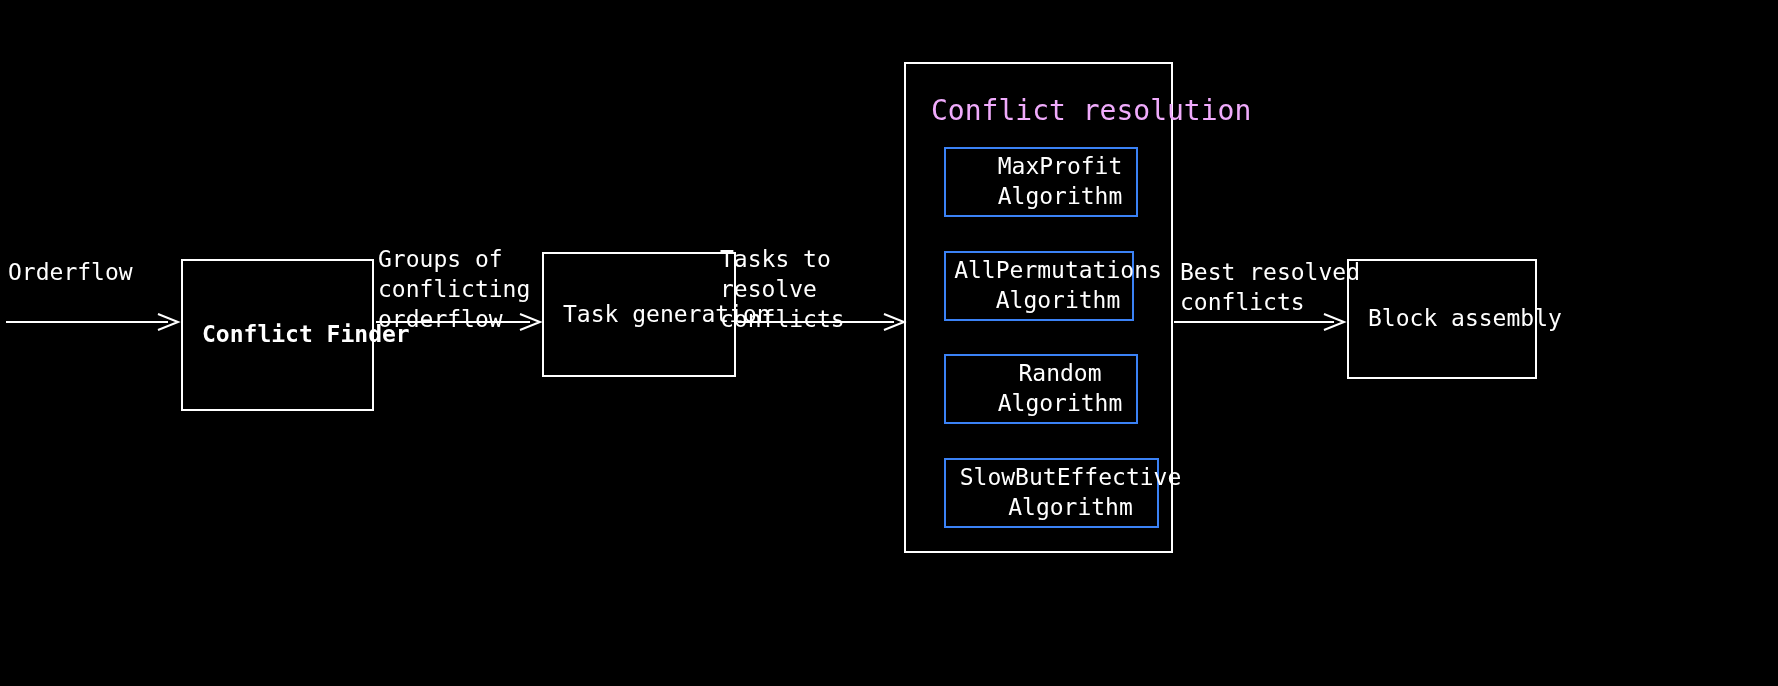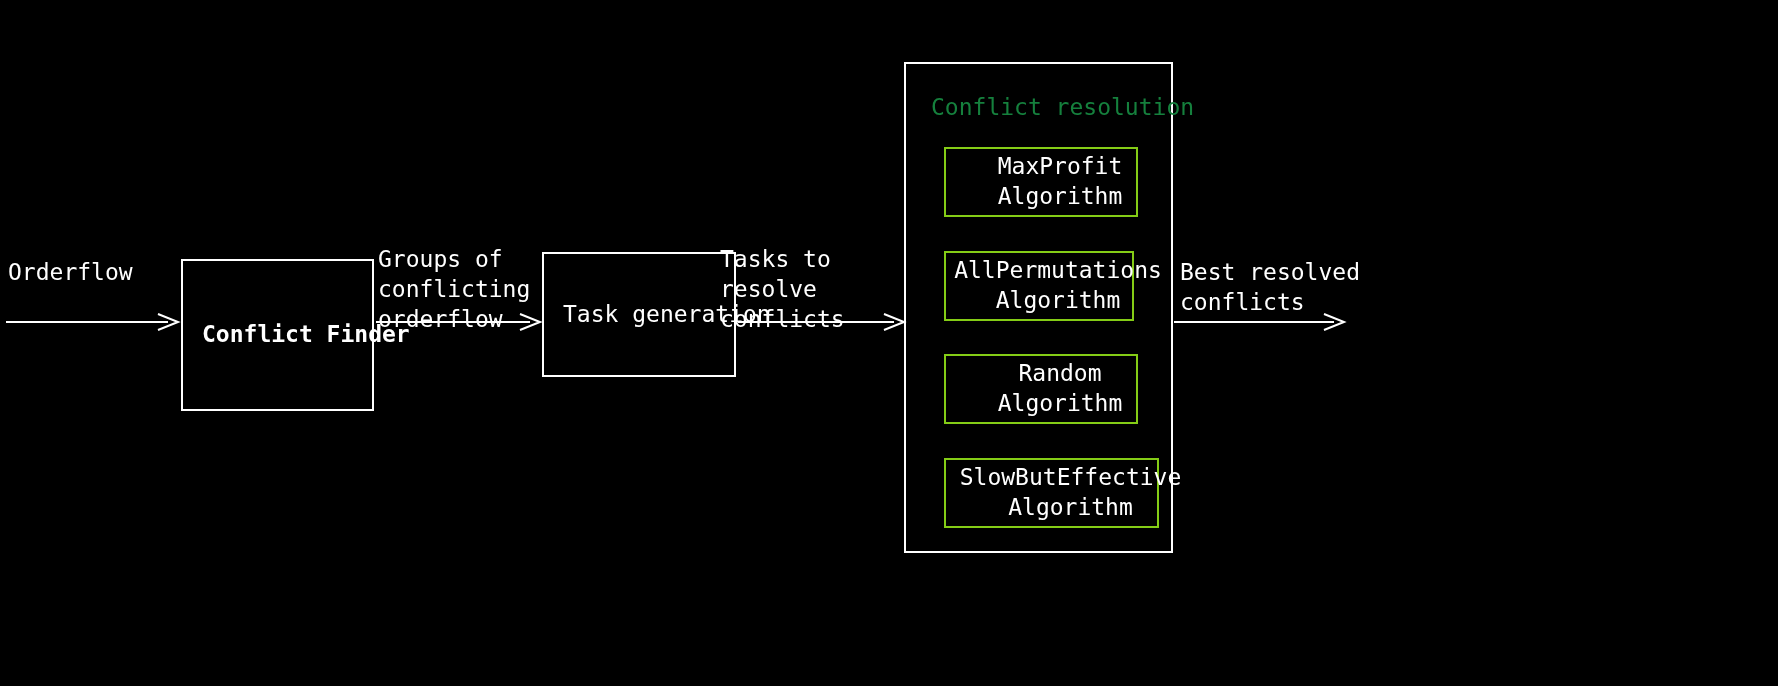--- a/index.html
+++ b/index.html
@@ -39,28 +39,28 @@
     padding-left: 19px;
   }
   
   .panel {
     position: absolute;
     border: 2px solid #ffffff;
     box-sizing: border-box;
   }
   .panel-title {
     position: absolute;
-    font-size: 23px;
+    font-size: 28px;
     white-space: pre;
-    color: #15803d;
+    color: #f0abfc;
   }
   
   .card {
     position: absolute;
-    border: 2px solid #84cc16;
+    border: 2px solid #3b82f6;
     box-sizing: border-box;
     display: flex;
     align-items: center;
     justify-content: center;
     text-align: center;
     padding-left: 38px;
   }
   .card .node-label {
     font-size: 23px;
     line-height: 1.30;
@@ -140,14 +140,17 @@
     </div>
   </div>
 
   <div class="edge-label" style="left:1180px; top:258px; width:166px;">Best resolved
 conflicts</div>
   <svg class="edge" style="left:1174px; top:311px;" width="174" height="22">
     <line x1="0" y1="11" x2="160" y2="11" stroke="#ffffff" stroke-width="2"></line>
     <polyline points="150,3 170,11 150,19" fill="none" stroke="#ffffff" stroke-width="2"></polyline>
   </svg>
 
+  <div class="node stage" style="left:1347px; top:259px; width:190px; height:120px;">
+    <span class="node-label">Block assembly</span>
+  </div>
 
 </div>
 
 </body></html>

